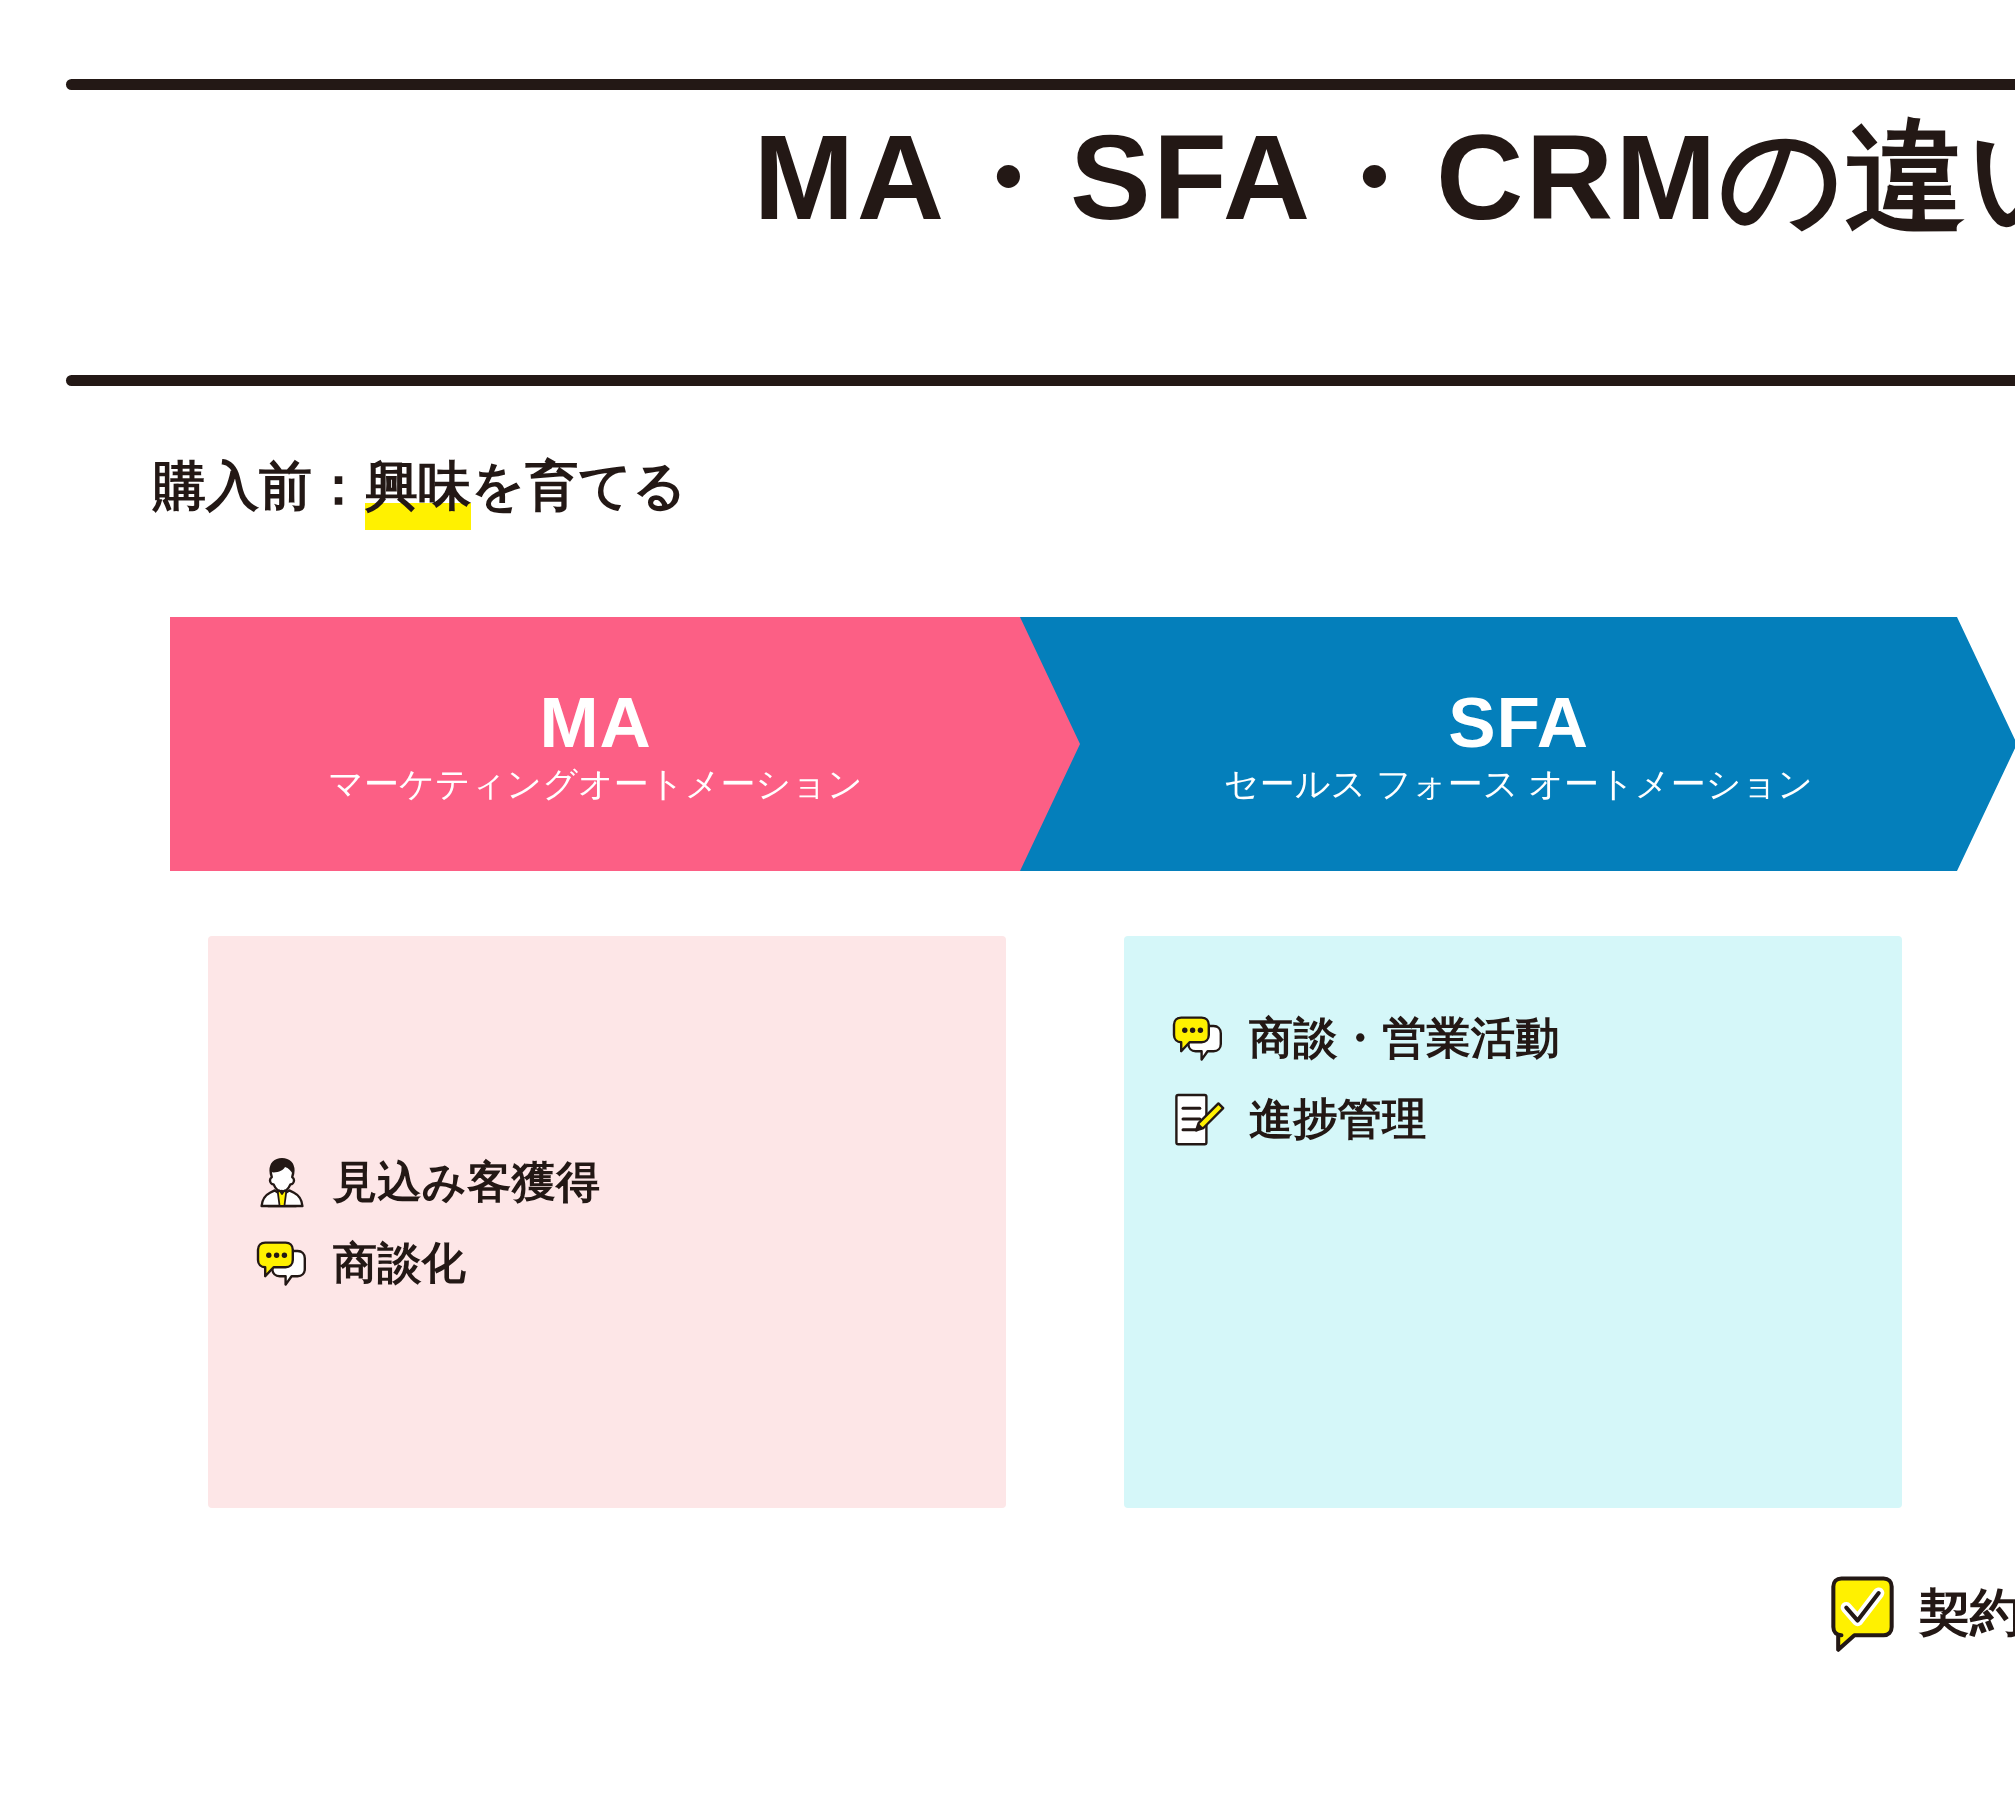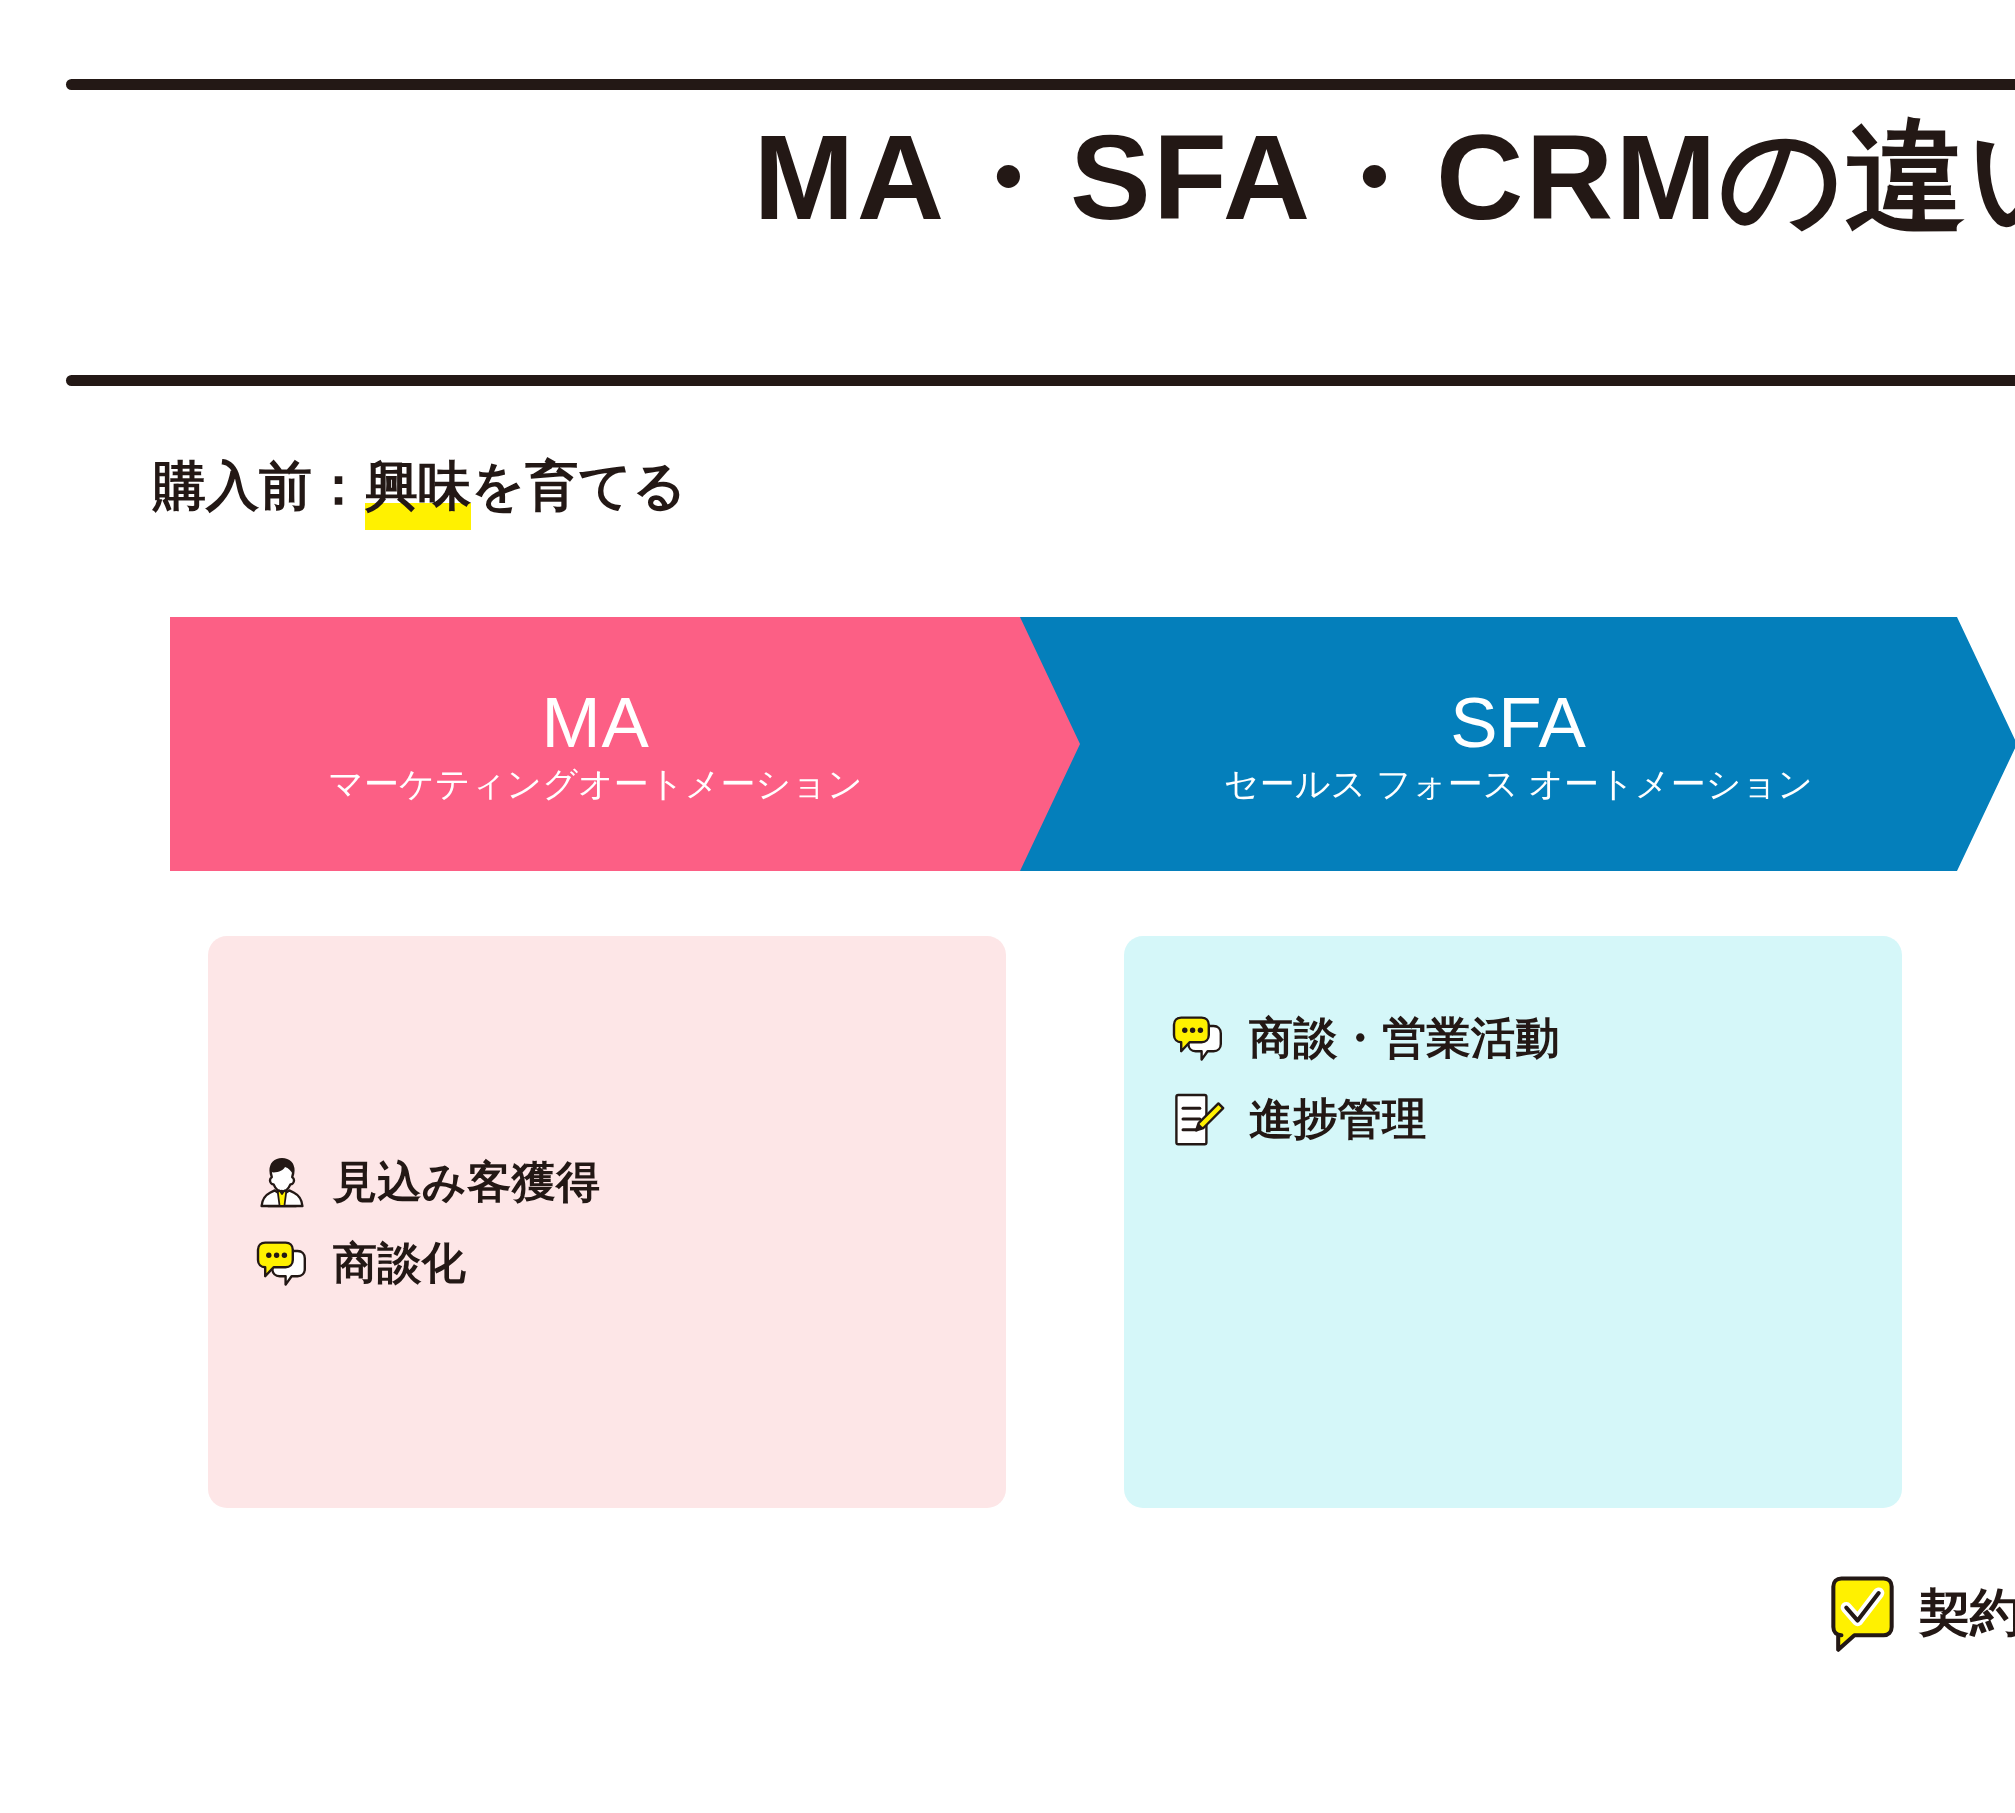--- a/index.html
+++ b/index.html
@@ -43,41 +43,41 @@
   .ch-sfa{left:1092px;top:459px;}
 
   
   .banner{
     position:absolute;top:617px;height:254px;
     display:flex;flex-direction:column;
     align-items:center;justify-content:center;
     color:#ffffff;
   }
   .banner .abbr{
-    font-size:71px;font-weight:normal;line-height:1.0;
+    font-size:71px;font-weight:bold;line-height:1.0;
     letter-spacing:0.8px;margin-bottom:7.3px;
   }
   .banner .sub{
     font-size:35px;font-weight:normal;line-height:1.0;white-space:nowrap;
   }
   .banner-ma{
     left:170px;width:911px;background:#FC5F85;
     clip-path:polygon(0 0, calc(100% - 60px) 0, 100% 50%, calc(100% - 60px) 100%, 0 100%);
     padding-right:60px;box-sizing:border-box;
   }
   .banner-sfa{
     left:1020px;width:997px;background:#047FBB;
     clip-path:polygon(0 0, calc(100% - 60px) 0, 100% 50%, calc(100% - 60px) 100%, 0 100%, 60px 50%);
     padding-left:60px;padding-right:60px;box-sizing:border-box;
   }
 
   
   .panel{
     position:absolute;top:936px;
-    border-radius:19px;
+    border-radius:4px;
     box-sizing:border-box;
     display:flex;flex-direction:column;
     justify-content:center;
   }
   .panel-ma{left:176px;width:798px;height:572px;background:#FDE6E7;padding:0 44px;gap:21px;margin-left:32px;}
   .panel-sfa{left:1124px;width:778px;height:572px;background:#D5F7F9;padding:0 44px;gap:21px;justify-content:flex-start;padding-top:72px;}
 
   .feat{display:flex;align-items:center;gap:21px;}
   .feat .ico{width:60px;height:60px;flex:0 0 60px;display:flex;align-items:center;justify-content:center;}
   .feat .ico svg{width:60px;height:60px;display:block;}

